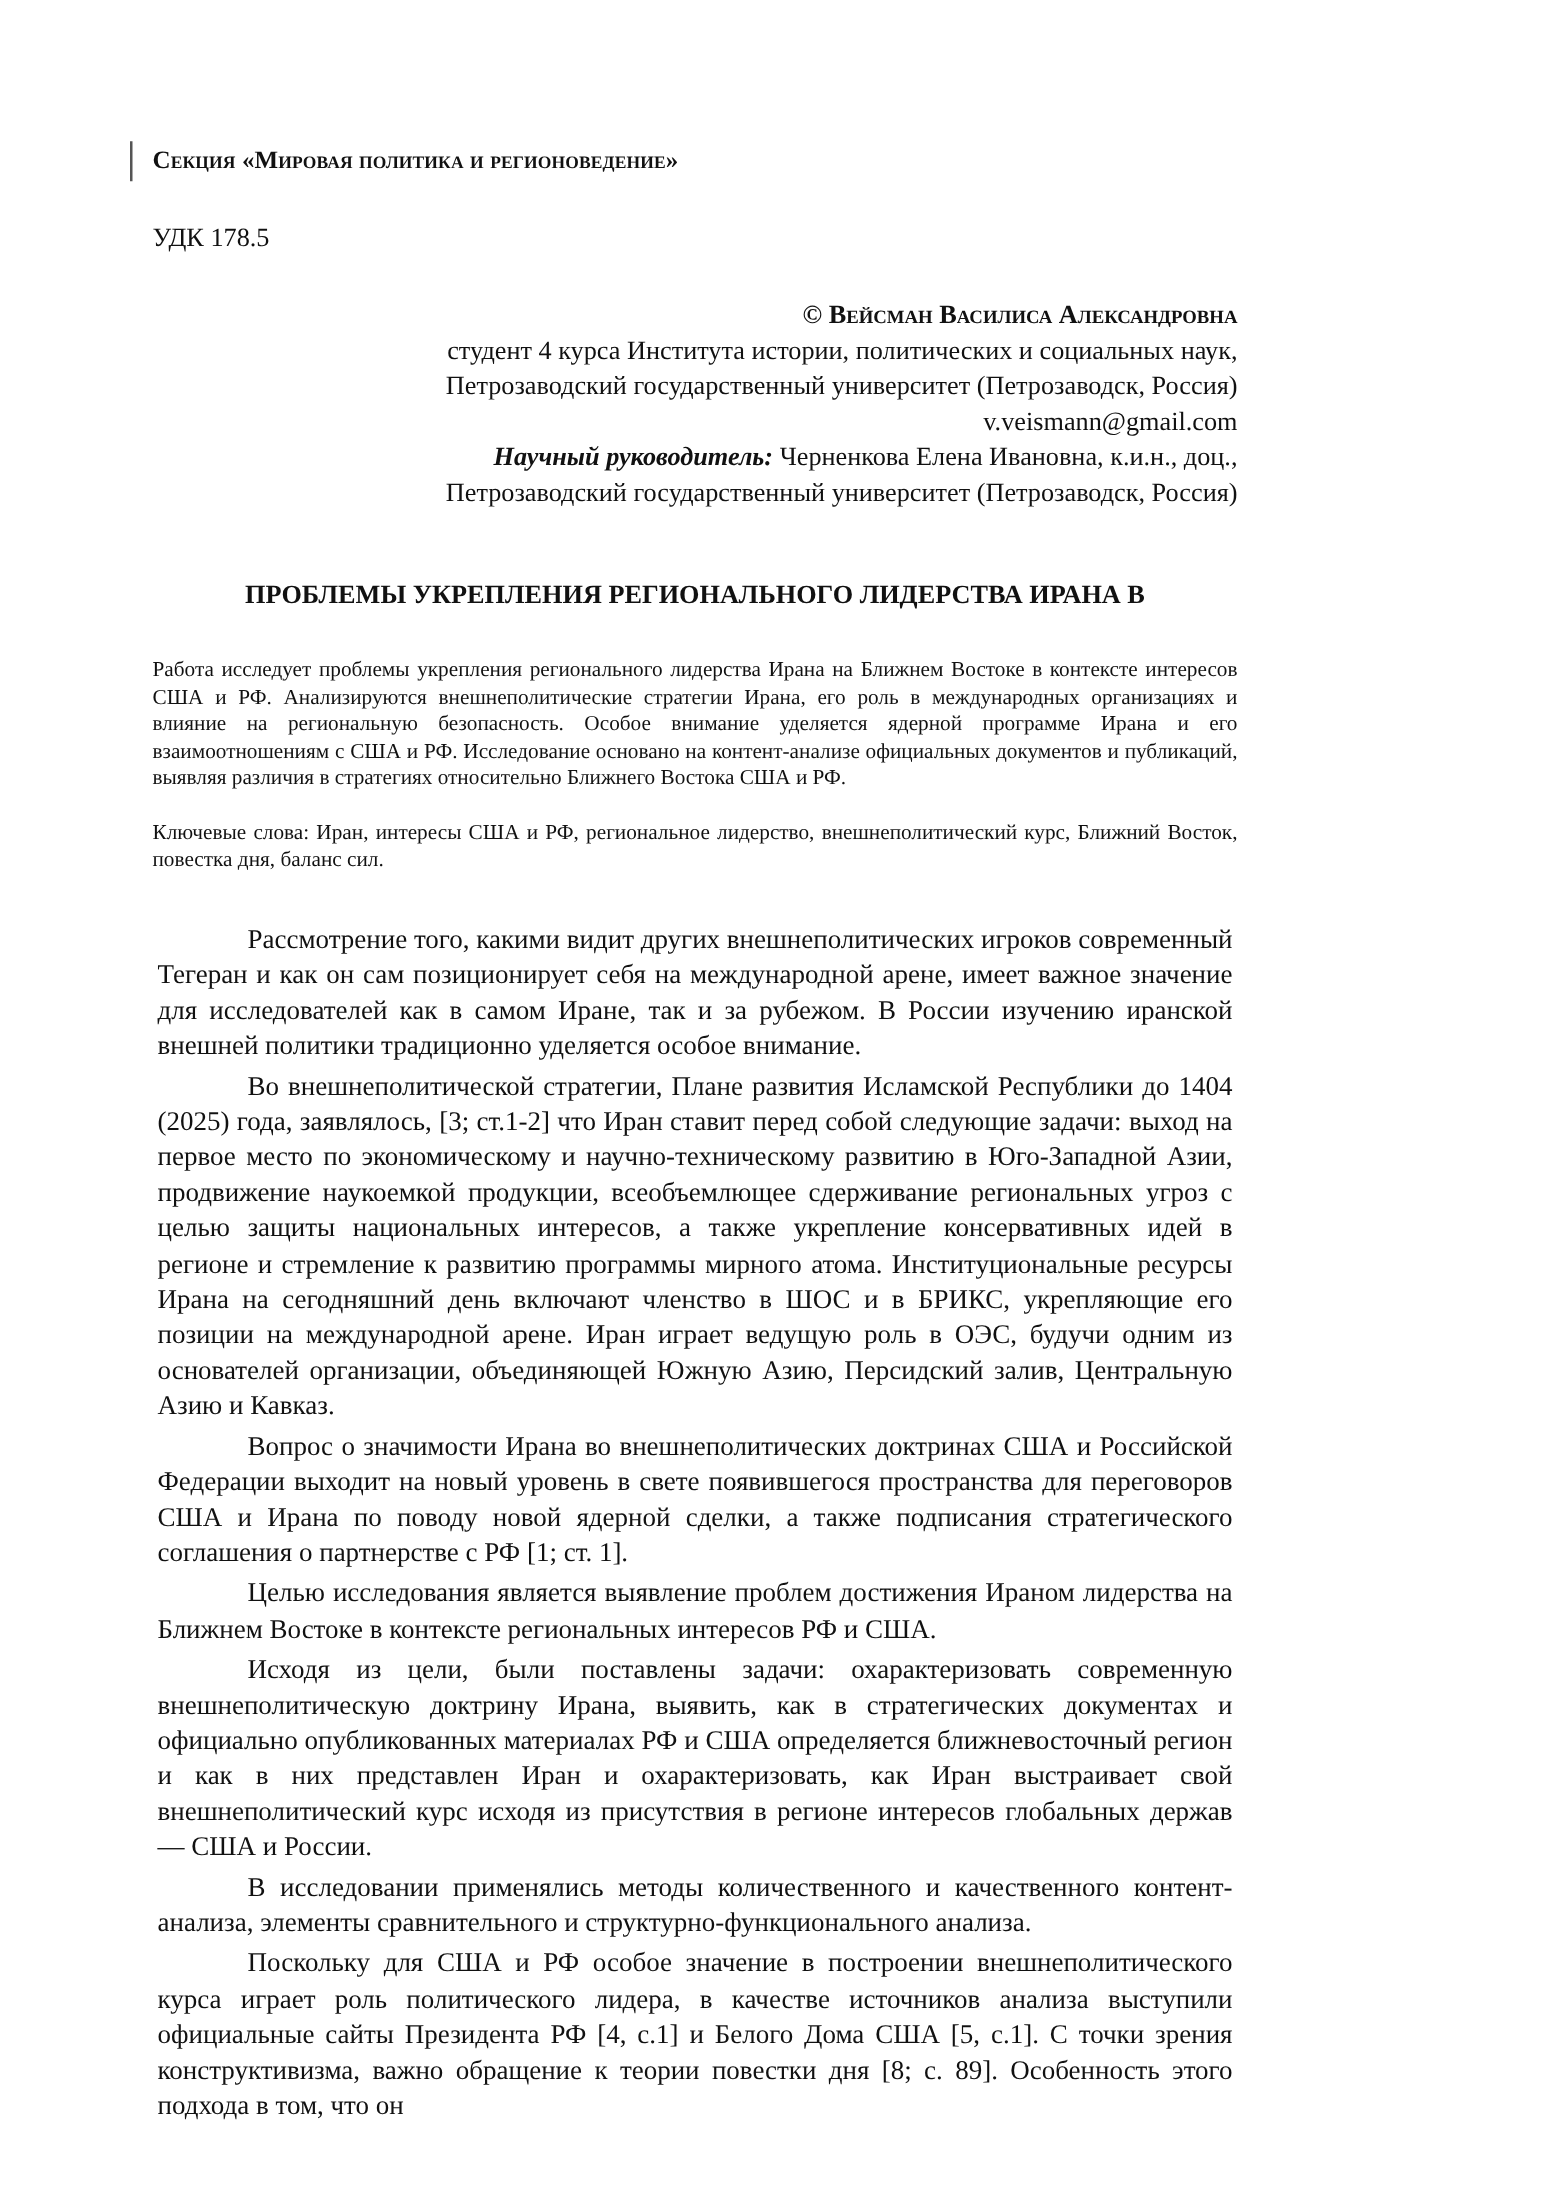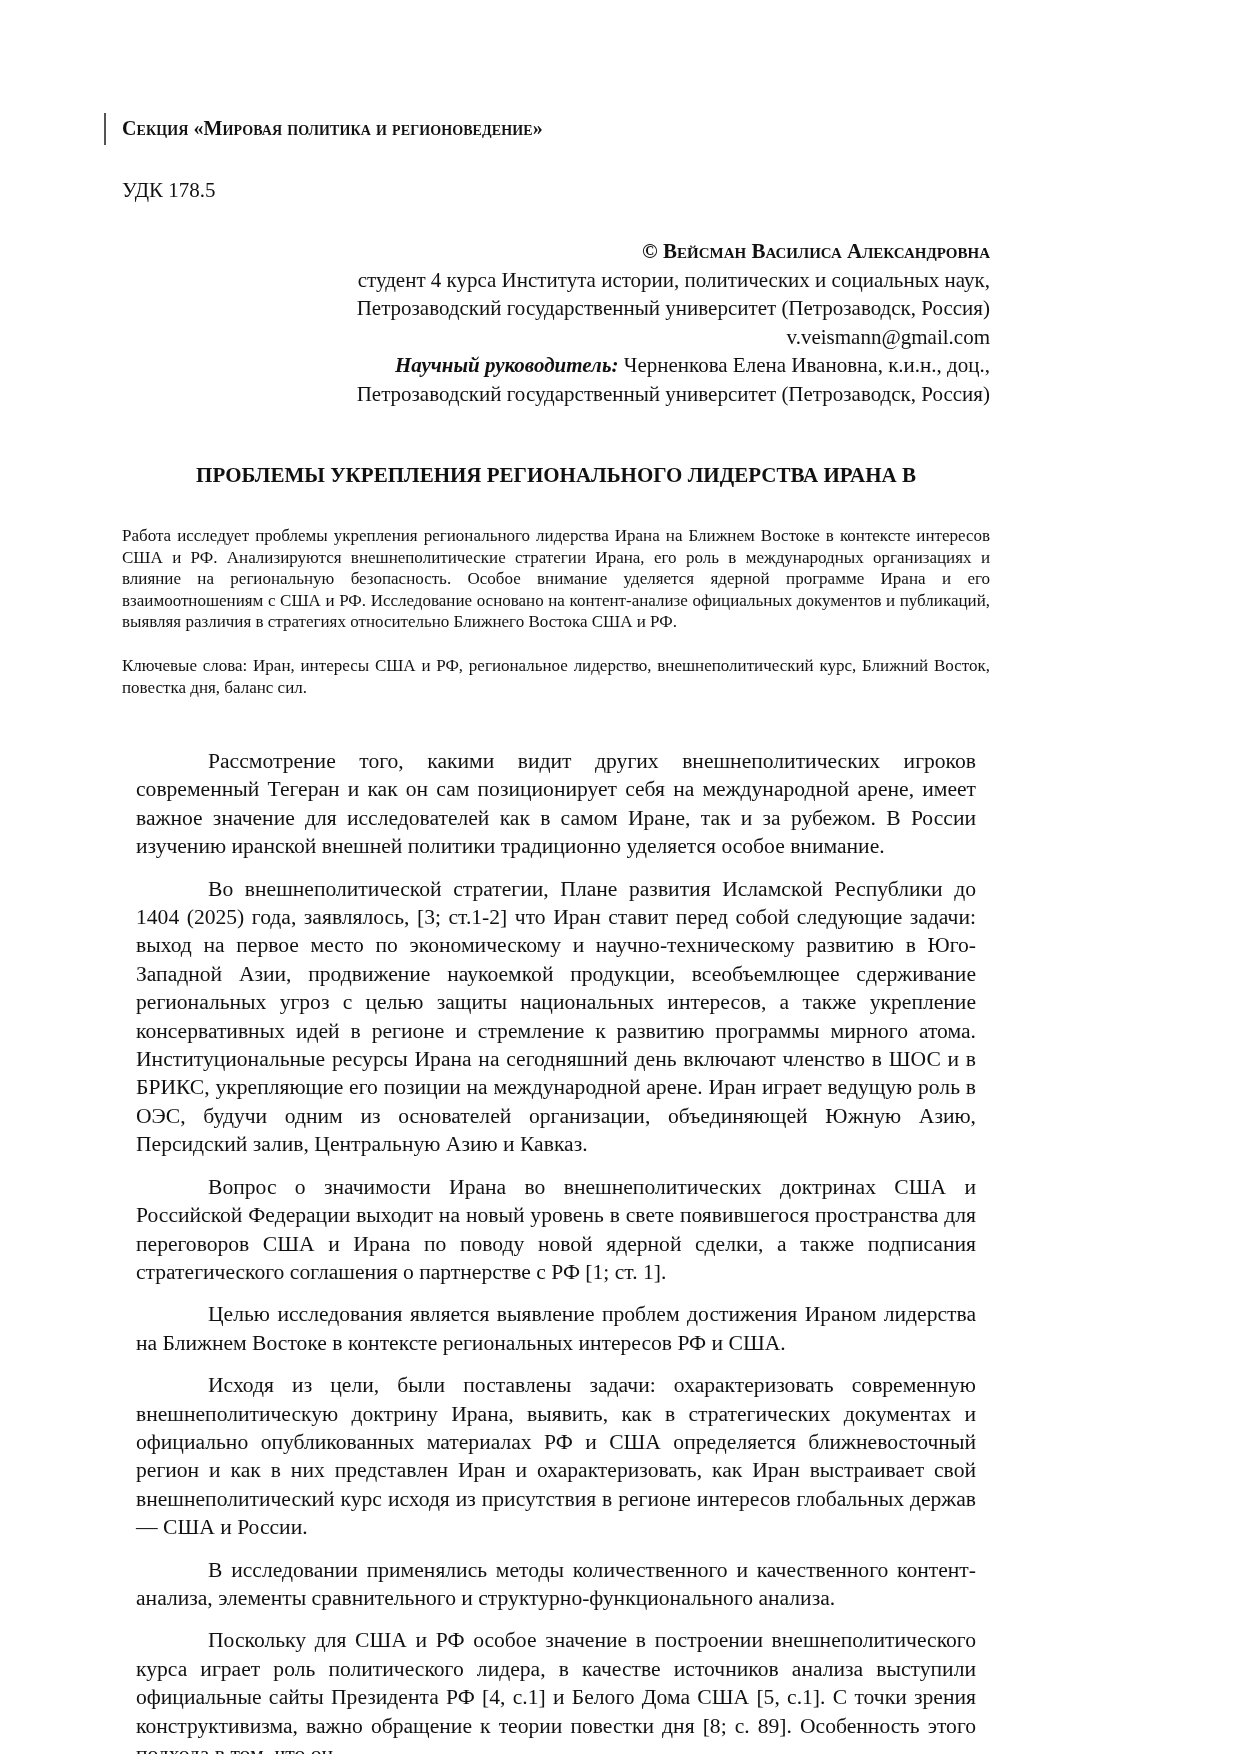--- a/index.html
+++ b/index.html
@@ -34,21 +34,21 @@
   }
   .keywords {
     position: absolute; left: 122px; right: 128px; top: 655px;
     font-size: 17px; line-height: 21.5px; text-align: justify;
   }
   .kw-label { font-weight: normal; }
   .body {
     position: absolute; left: 122px; right: 128px; top: 733px;
     font-size: 21.6px; line-height: 28.4px; text-align: justify;
   }
-  .body p { margin: 14px; text-indent: 72px; }
+  .body p { margin: 4px; text-indent: 72px; }
   .page-number {
     position: absolute; left: 0; right: 0; top: 1660px; text-align: center; font-size: 21px;
   }
 </style>
 </head>
 <body>
 
 <div class="page">
   <div class="section-bar"></div>
   <div class="section">Секция «Мировая политика и регионоведение»</div>

